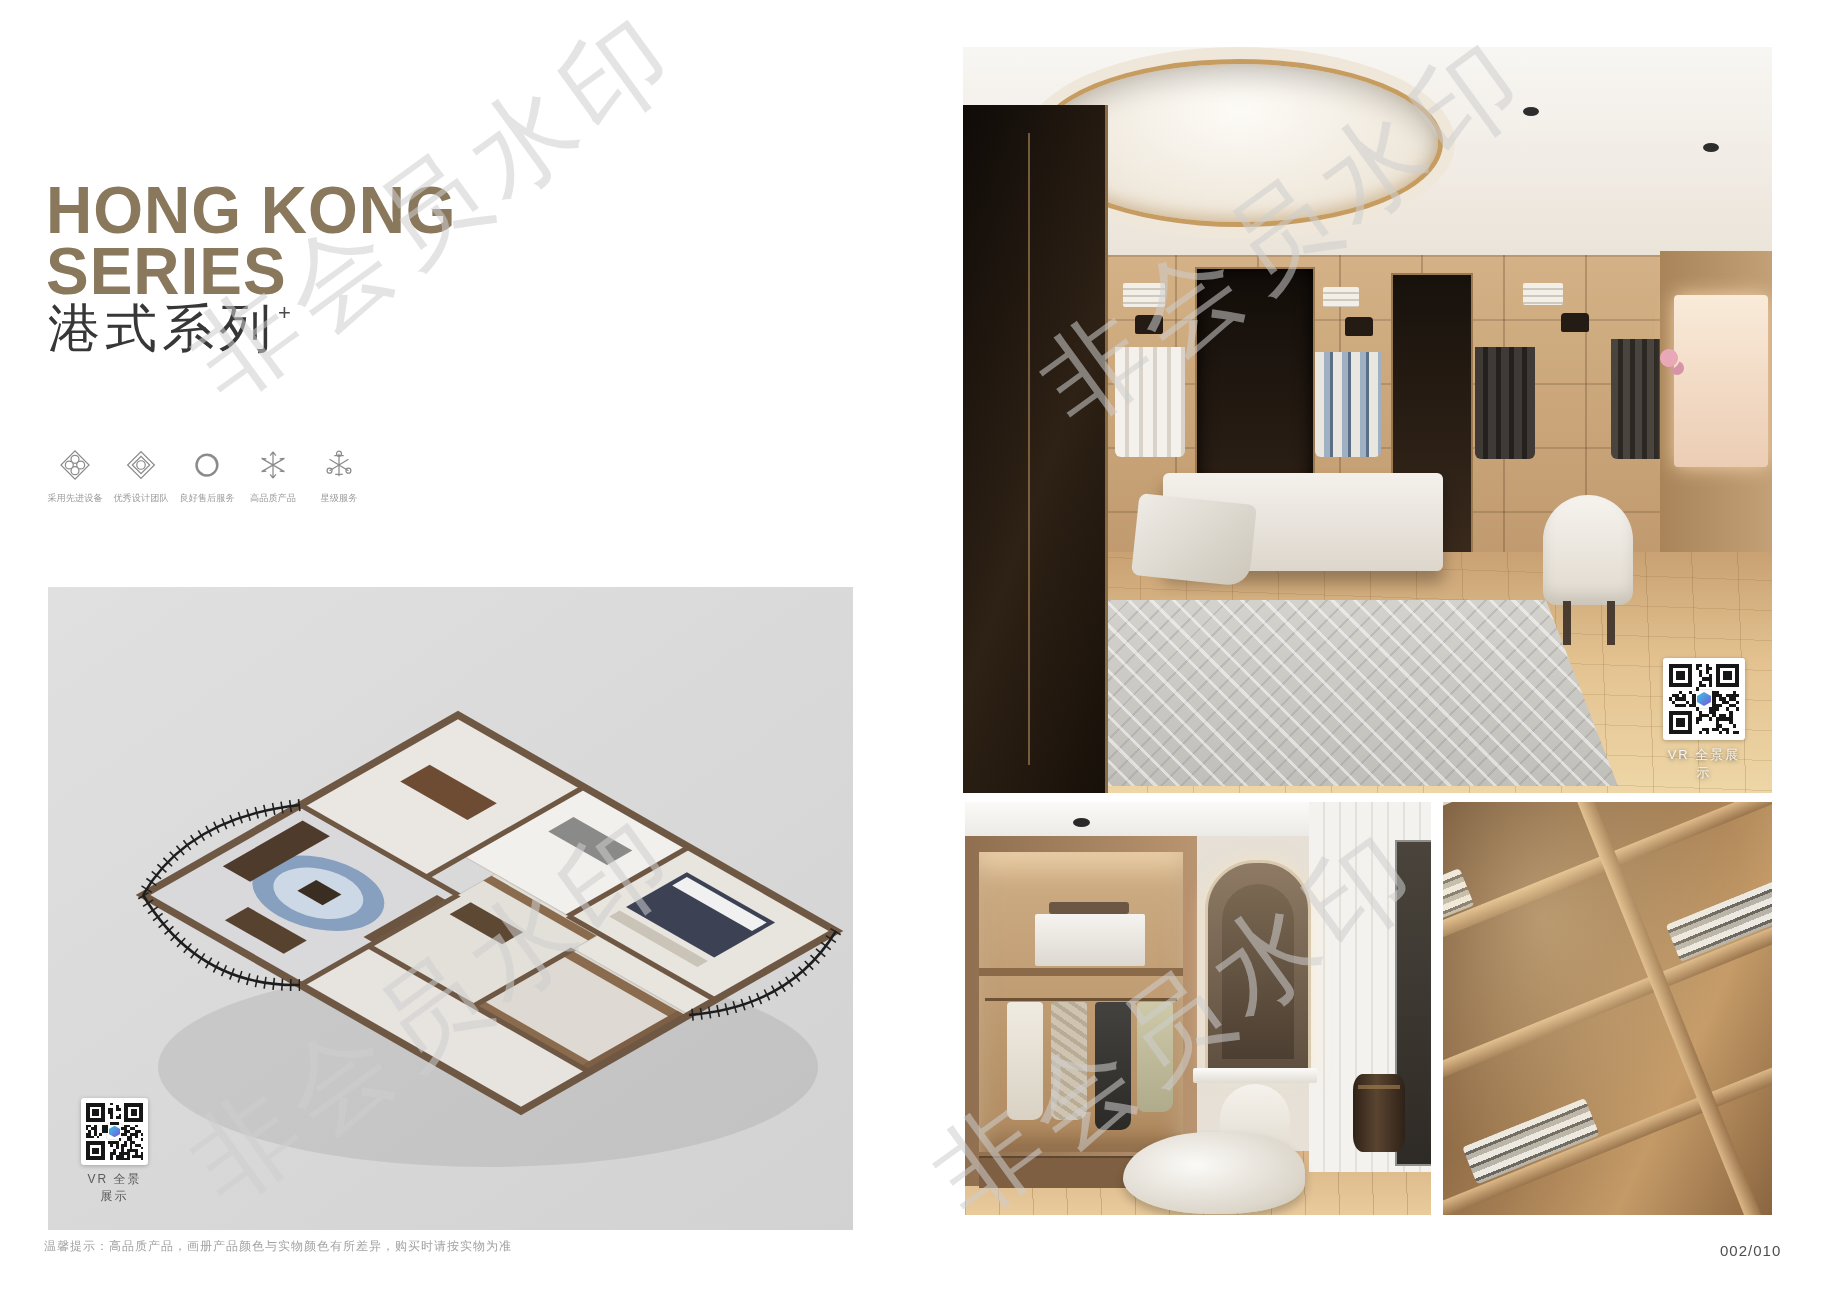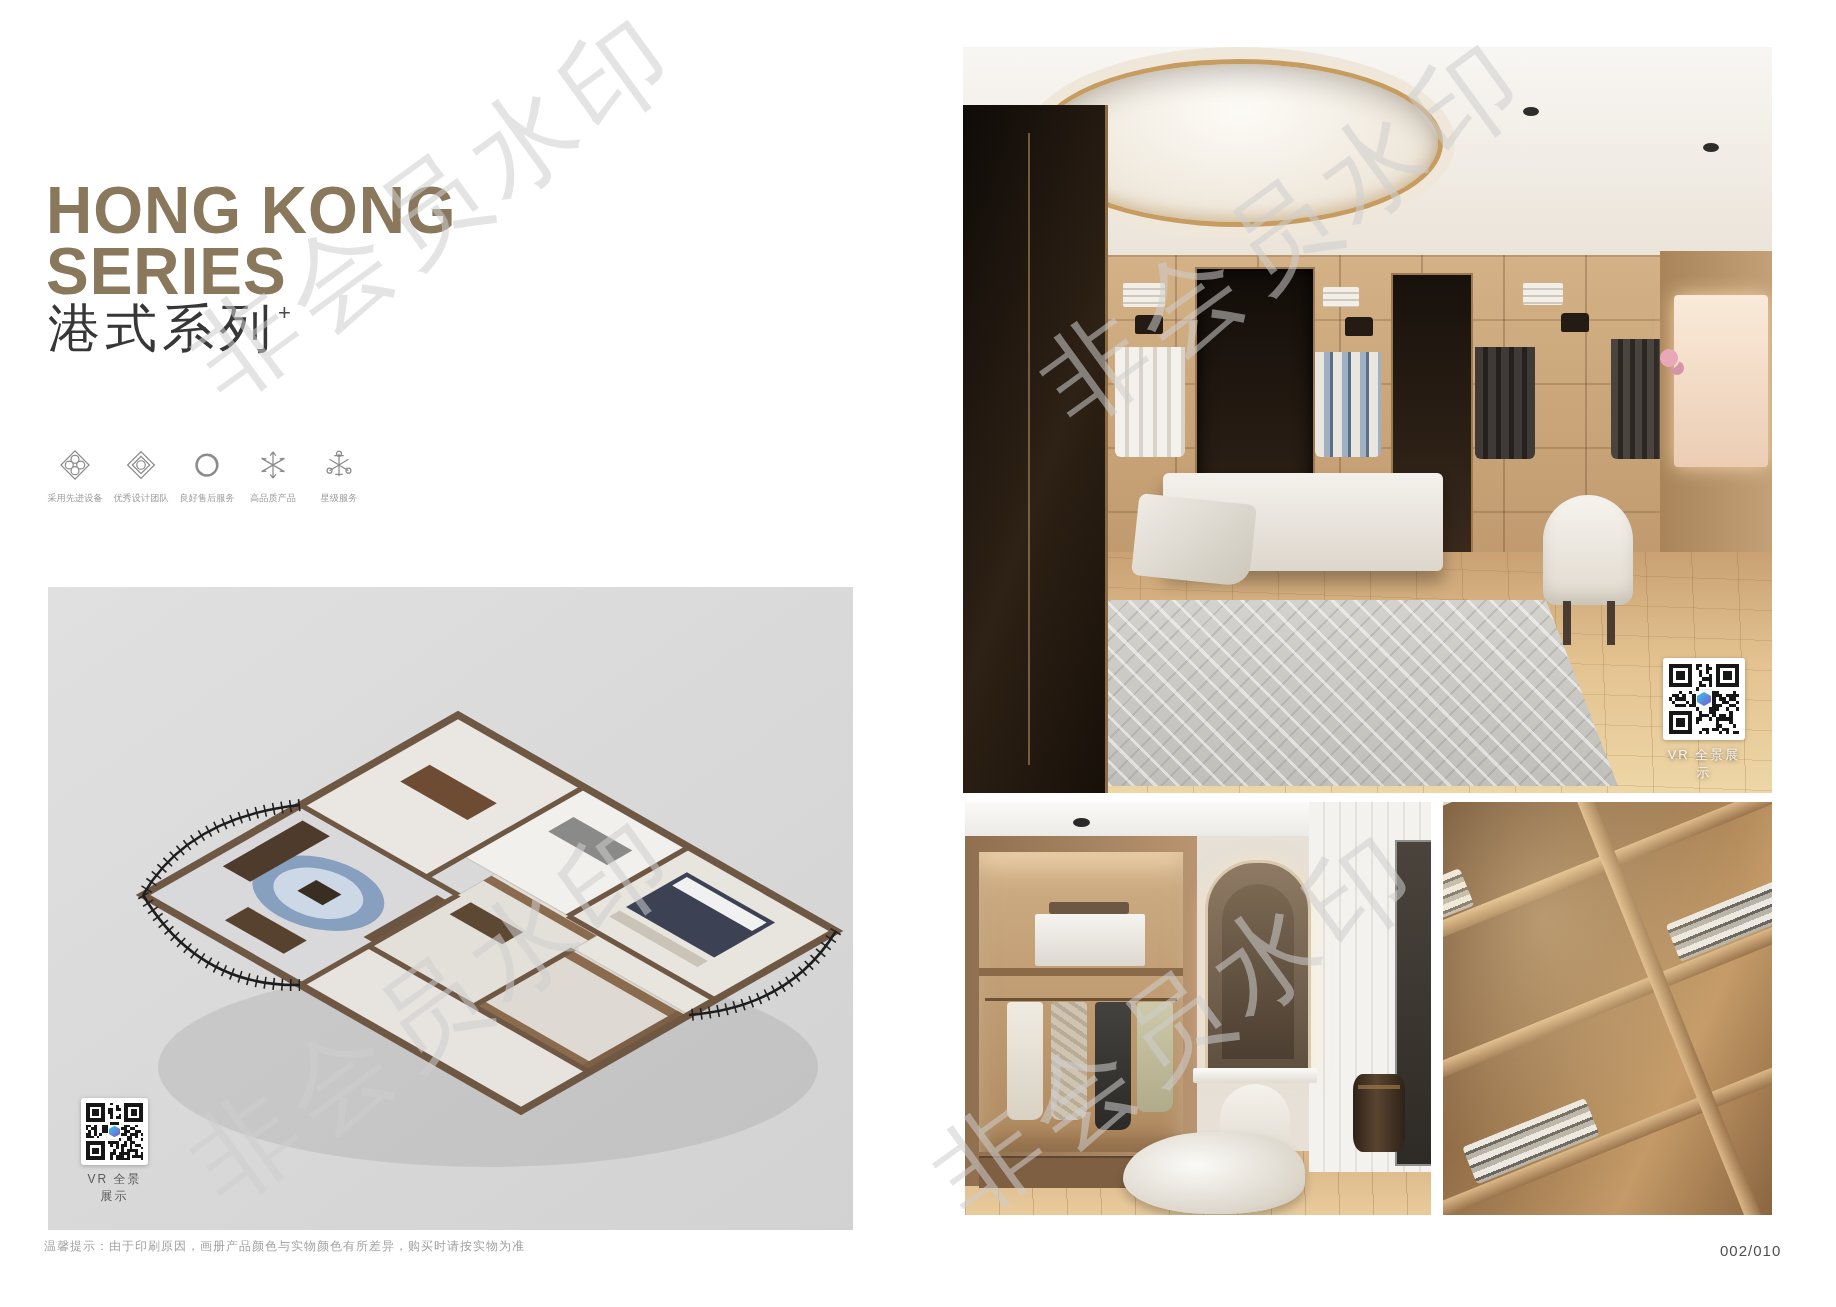--- a/index.html
+++ b/index.html
@@ -394,21 +394,21 @@
             <i style="left:61.904761904761905%;top:95.23809523809524%;width:4.761904761904762%;height:4.761904761904762%"></i>
             <i style="left:66.66666666666667%;top:95.23809523809524%;width:4.761904761904762%;height:4.761904761904762%"></i>
             <i style="left:71.42857142857143%;top:95.23809523809524%;width:4.761904761904762%;height:4.761904761904762%"></i>
             <i style="left:95.23809523809524%;top:95.23809523809524%;width:4.761904761904762%;height:4.761904761904762%"></i>
           </div>
       </div>
       <div class="vr-label">VR 全景展示</div>
     </div>
   </div>
 
-  <div class="footer-note">温馨提示：由于印刷原因，画册产品颜色与实物颜色有所差异，购买时请按实物为准</div>
+  <div class="footer-note">温馨提示：高品质产品，画册产品颜色与实物颜色有所差异，购买时请按实物为准</div>
   <div class="page-number">002/010</div>
 
   <div class="photo main">
     <div class="m-ceil"></div>
     <div class="m-ring"></div>
     <div class="m-spot" style="left:560px;top:60px;"></div>
     <div class="m-spot" style="left:740px;top:96px;"></div>
     <div class="m-wall"></div>
     <div class="m-cab1"></div>
     <div class="m-cab2"></div>

